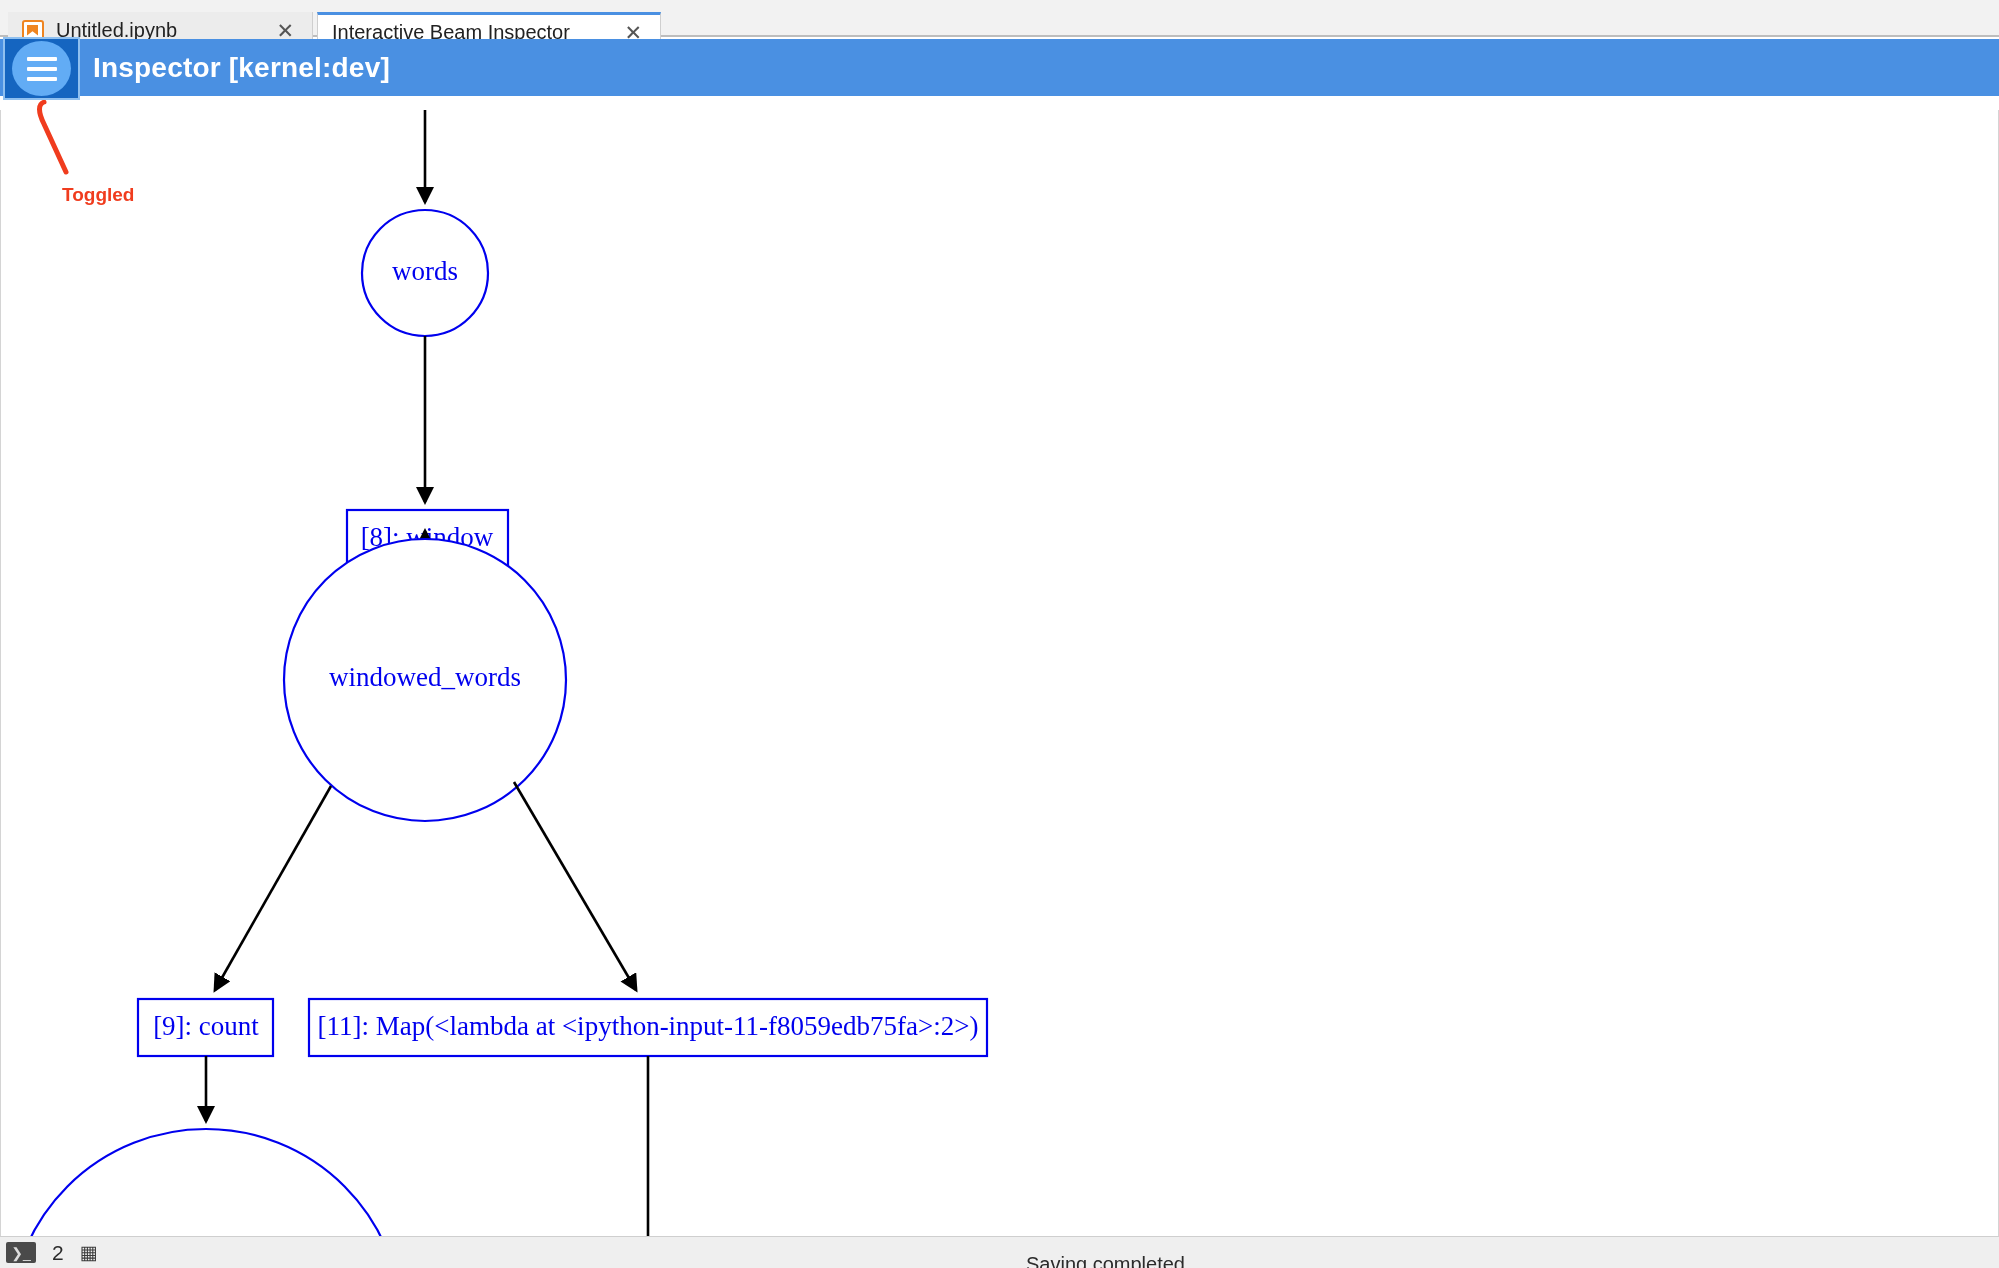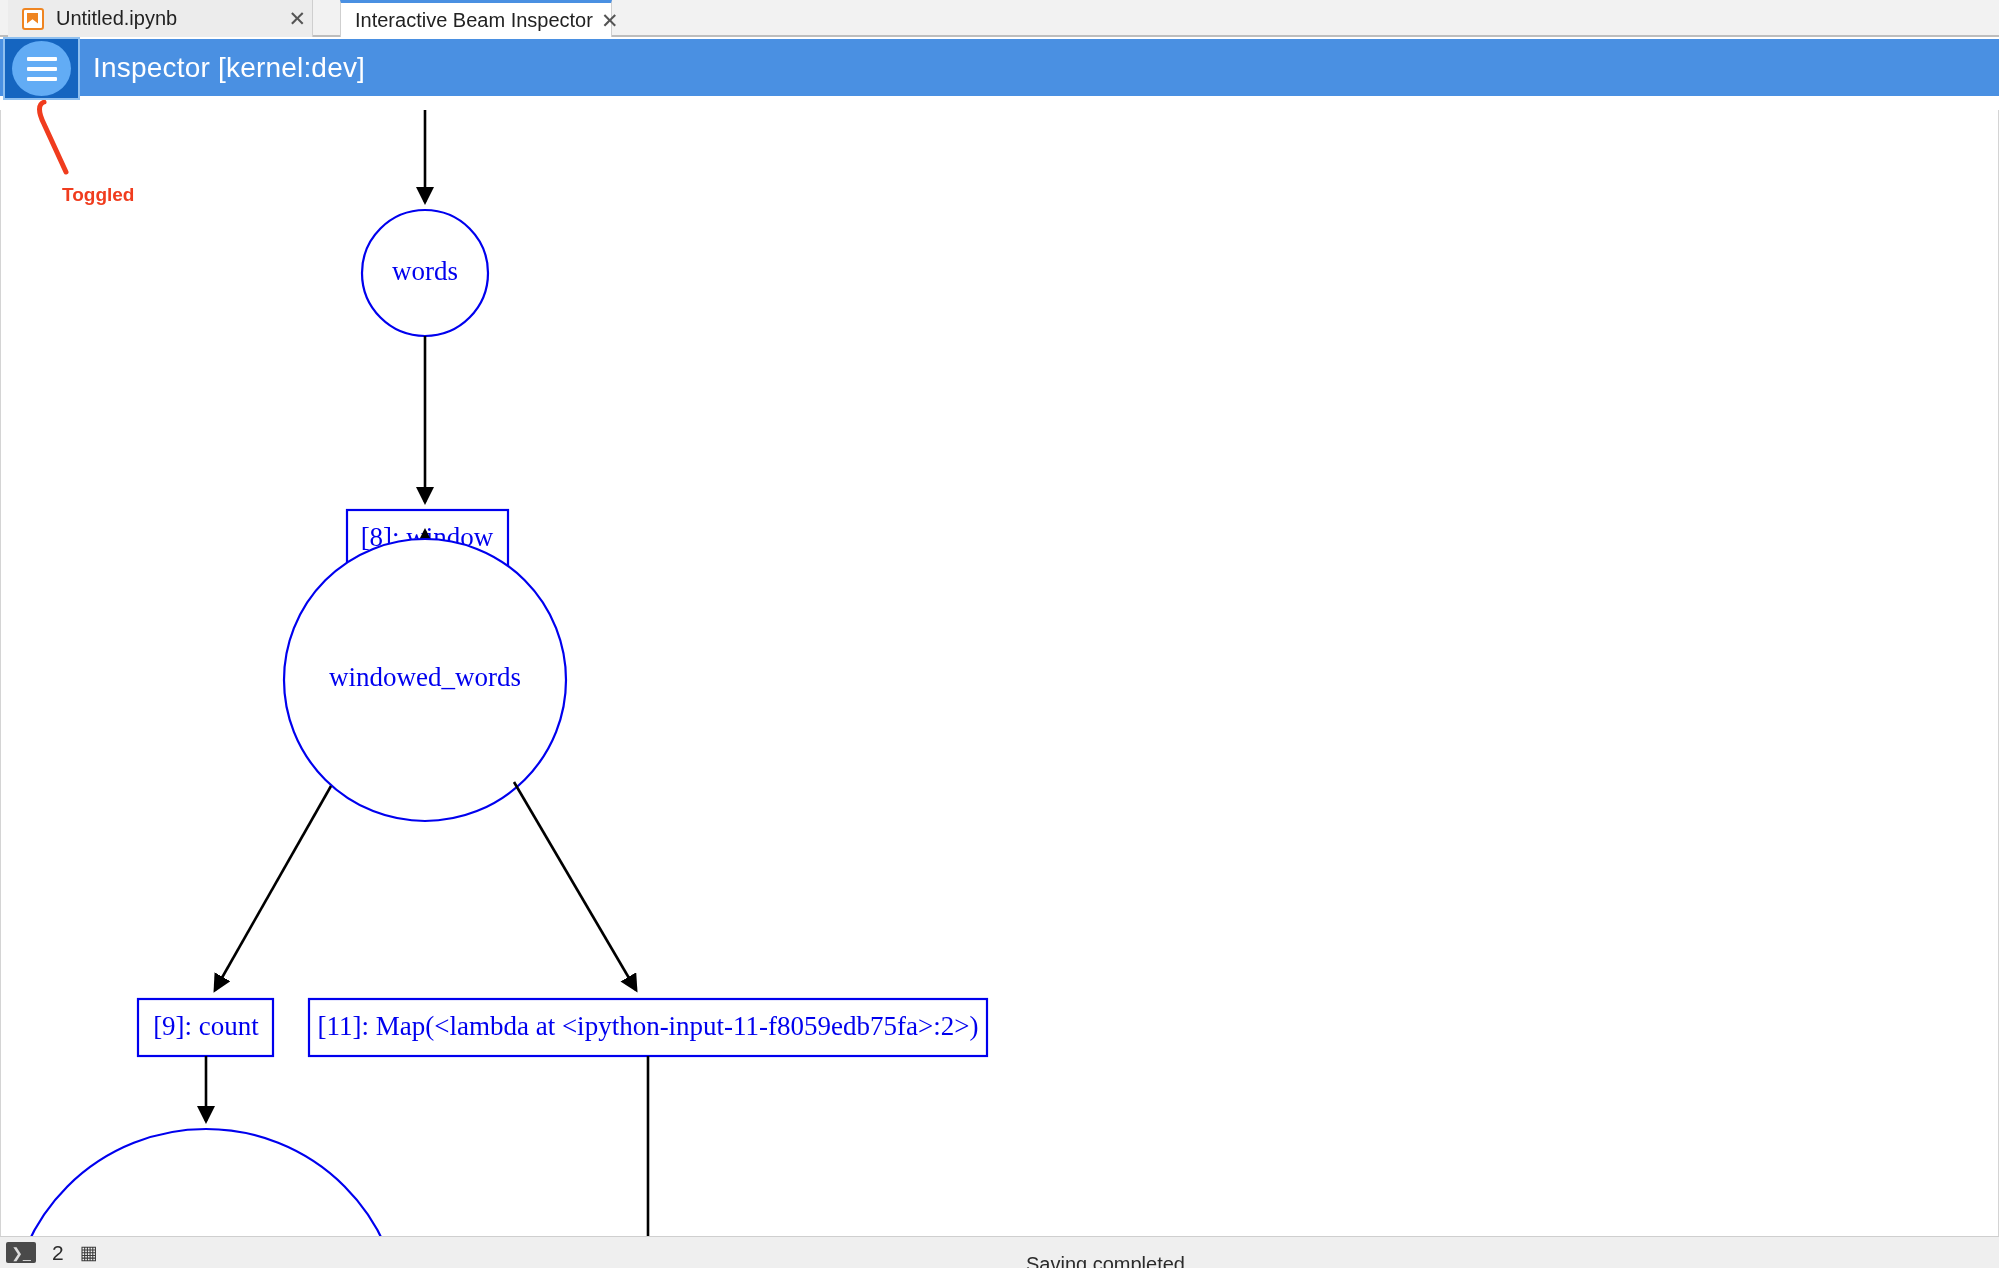--- a/index.html
+++ b/index.html
@@ -12,37 +12,37 @@
   }
 
   
   #tabbar {
     position: absolute; left: 0; top: 0;
     width: 1999px; height: 37px;
     background: #f2f2f2;
     border-bottom: 2px solid #bdbdbd;
   }
   .tab {
-    position: absolute; top: 0; height: 37px;
+    position: absolute; top: 12px; height: 37px;
     display: flex; align-items: center;
     background: #ededed;
     border-right: 1px solid #cfcfcf;
-    padding: 0 4px 0 14px;
+    padding: 0 16px 0 14px;
     font-size: 20px;
     color: #222;
     white-space: nowrap;
   }
   .tab.inactive { background: #ececec; }
   .tab.active {
     background: #ffffff;
     border-top: 3px solid #4a90e2;
     border-left: 1px solid #cfcfcf;
   }
   #tab0 { left: 8px; width: 305px; }
-  #tab1 { left: 317px; width: 272px; margin-left: 23px; }
+  #tab1 { left: 317px; width: 344px; }
 
   .nb-icon {
     width: 22px; height: 22px;
     border: 2.5px solid #ef8521;
     border-radius: 3px;
     margin-right: 12px;
     position: relative;
     flex: 0 0 auto;
     background: #fff;
   }
@@ -89,21 +89,21 @@
   }
   #menu-btn .bar {
     width: 30px; height: 4px;
     background: #ffffff;
     border-radius: 1px;
   }
   #header-title {
     position: absolute; left: 93px; top: 39px;
     height: 57px;
     display: flex; align-items: center;
-    font-size: 28px; font-weight: normal;
+    font-size: 28px; font-weight: bold;
     color: #ffffff;
     letter-spacing: 0.2px;
   }
 
   
   #content {
     position: absolute; left: 0; top: 110px;
     width: 1999px; height: 1136px;
     background: #ffffff;
     border-left: 1px solid #d4d4d4;

